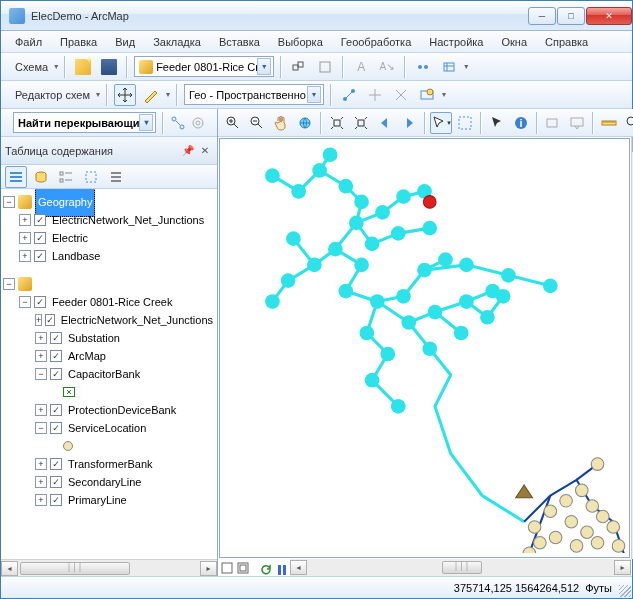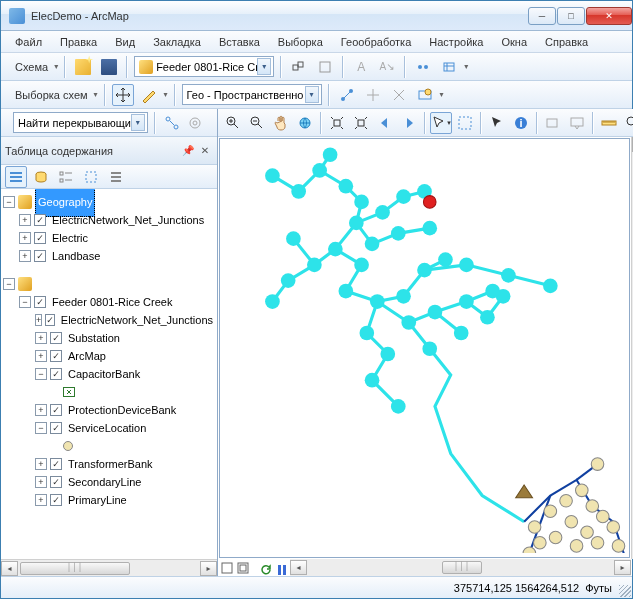--- a/index.html
+++ b/index.html
@@ -17,21 +17,21 @@
 .tb-label { color:#333; padding:0 2px; }
 .tb-btn { width:22px; height:22px; display:flex; align-items:center; justify-content:center; border-radius:2px; }
 .combo { height:21px; border:1px solid #8FAAC9; background:#fff; display:flex; align-items:center; padding:0 2px 0 4px; }
 .combo-text { flex:1; white-space:nowrap; overflow:hidden; }
 .combo-arrow { width:14px; height:17px; background:linear-gradient(#F2F7FC,#D4E6F8); border:1px solid #A5BFDC; display:flex; align-items:center; justify-content:center; font-size:8px; color:#3C5F8A; }
 .sep { width:2px; height:22px; border-left:1px solid #A8C0DC; border-right:1px solid #fff; margin:0 2px; }
 .icon-sq { width:16px; height:16px; }
 .open-ic { background:linear-gradient(135deg,#FFDA70,#E8B030); border-radius:1px; position:relative; }
 .open-ic:before { content:""; position:absolute; top:-3px; right:-2px; width:8px; height:8px; background:#FFEC8B; clip-path:polygon(50% 0,60% 40%,100% 50%,60% 60%,50% 100%,40% 60%,0 50%,40% 40%); }
 .save-ic { background:linear-gradient(#4B6FA6,#2E4E80); border-radius:1px; position:relative; }
-.find-combo { width:145px; }
+.find-combo { width:145px;font-weight:bold; }
 .toc-header { height:28px; background:linear-gradient(#F4F8FC,#DCE8F5); border-bottom:1px solid #BFD2E6; display:flex; align-items:center; padding:0 4px; }
 .toc-title { flex:1; color:#333; font-weight:400; }
 .pin-ic,.x-ic { width:16px;height:16px; display:flex; align-items:center; justify-content:center; color:#555; font-size:10px; }
 .toc-tools { height:24px; background:linear-gradient(#FBFCFE,#E4EEF9); border-bottom:1px solid #BFD2E6; display:flex; align-items:center; padding:0 4px; gap:3px; }
 .body { flex:1; display:flex; min-height:0; }
 .left { width:217px; display:flex; flex-direction:column; border-right:1px solid #8FAAC9; }
 .tree { flex:1; overflow:auto; background:#fff; padding:4px 2px; }
 .trow { display:flex; align-items:center; height:18px; white-space:nowrap; }
 .exp { width:12px; height:12px; border:1px solid #8A9AAC; background:#fff; display:flex; align-items:center; justify-content:center; font-size:9px; color:#333; margin-right:3px; line-height:1; }
 .chk { width:12px; height:12px; border:1px solid #7A8A9C; background:#fff; margin-right:4px; display:flex; align-items:center; justify-content:center; font-size:9px; color:#333; }
@@ -130,21 +130,21 @@
     <div class="tb-btn">
         <svg class="sm-ic" viewBox="0 0 16 16">
           <rect x="3" y="4" width="10" height="8" fill="none" stroke="#4A8FD6"></rect>
           <path d="M3 7h10 M6 4v8" stroke="#4A8FD6"></path>
         </svg>
       </div>
     <span style="color:#666;font-size:8px">▾</span>
   </div>
 
   <div class="toolbar">
-    <span class="tb-label">Выборка схем</span>
+    <span class="tb-label">Редактор схем</span>
     <span style="color:#666;font-size:8px">▾</span>
     <div class="sep"></div>
     <div class="tb-btn" style="border:1px solid #7AA5D6;background:#E6F2FC">
         <svg class="sm-ic" viewBox="0 0 16 16">
           <path d="M8 1v14M1 8h14M8 1l-2 2M8 1l2 2M8 15l-2-2M8 15l2-2M1 8l2-2M1 8l2 2M15 8l-2-2M15 8l-2 2" stroke="#333" fill="none"></path>
         </svg>
       </div>
     <div class="tb-btn">
         <svg class="sm-ic" viewBox="0 0 16 16">
           <path d="M2 14L12 4l2 2L4 16z" fill="#FFDA70" stroke="#B08020"></path>

